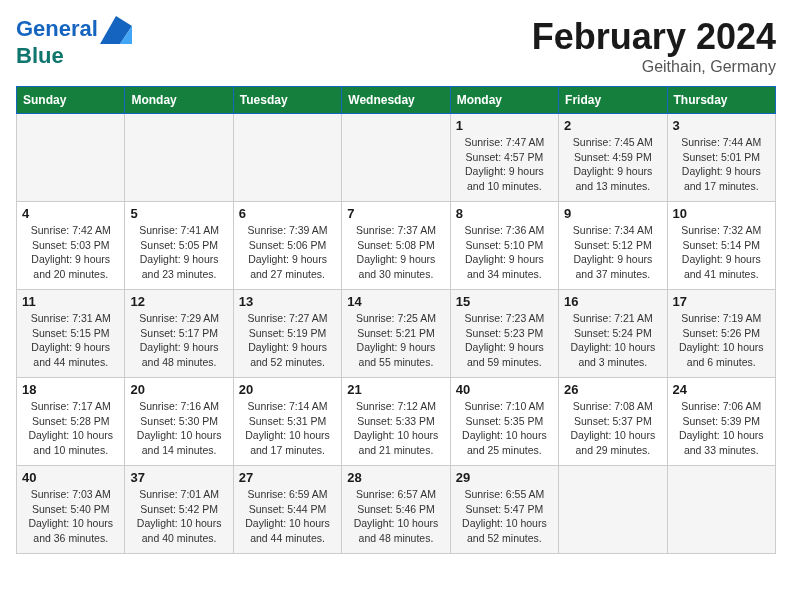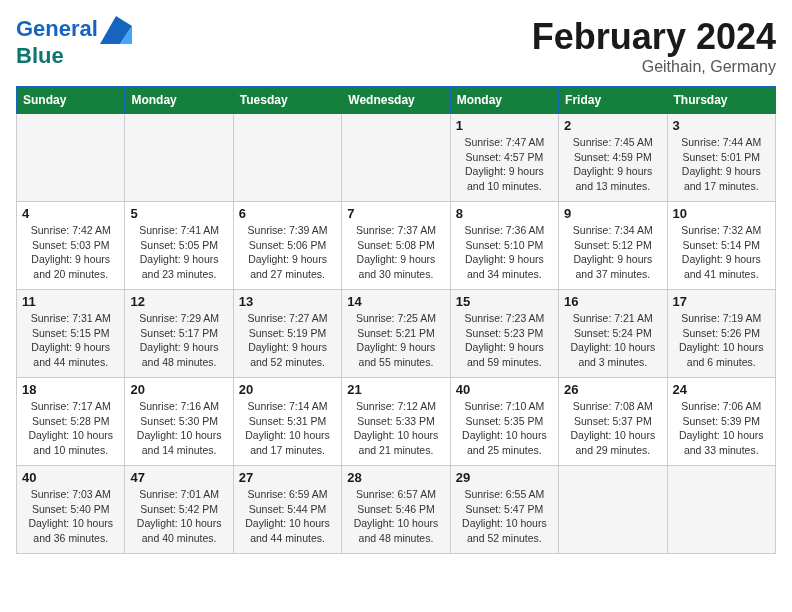--- a/index.html
+++ b/index.html
@@ -230,21 +230,21 @@
           <span class="day-num">24</span>
           <div class="day-info">Sunrise: 7:06 AM<br>Sunset: 5:39 PM<br>Daylight: 10 hours<br>and 33 minutes.</div>
         </td>
       </tr>
       <tr>
         <td>
           <span class="day-num">40</span>
           <div class="day-info">Sunrise: 7:03 AM<br>Sunset: 5:40 PM<br>Daylight: 10 hours<br>and 36 minutes.</div>
         </td>
         <td>
-          <span class="day-num">47</span>
+          <span class="day-num">37</span>
           <div class="day-info">Sunrise: 7:01 AM<br>Sunset: 5:42 PM<br>Daylight: 10 hours<br>and 40 minutes.</div>
         </td>
         <td>
           <span class="day-num">27</span>
           <div class="day-info">Sunrise: 6:59 AM<br>Sunset: 5:44 PM<br>Daylight: 10 hours<br>and 44 minutes.</div>
         </td>
         <td>
           <span class="day-num">28</span>
           <div class="day-info">Sunrise: 6:57 AM<br>Sunset: 5:46 PM<br>Daylight: 10 hours<br>and 48 minutes.</div>
         </td>

